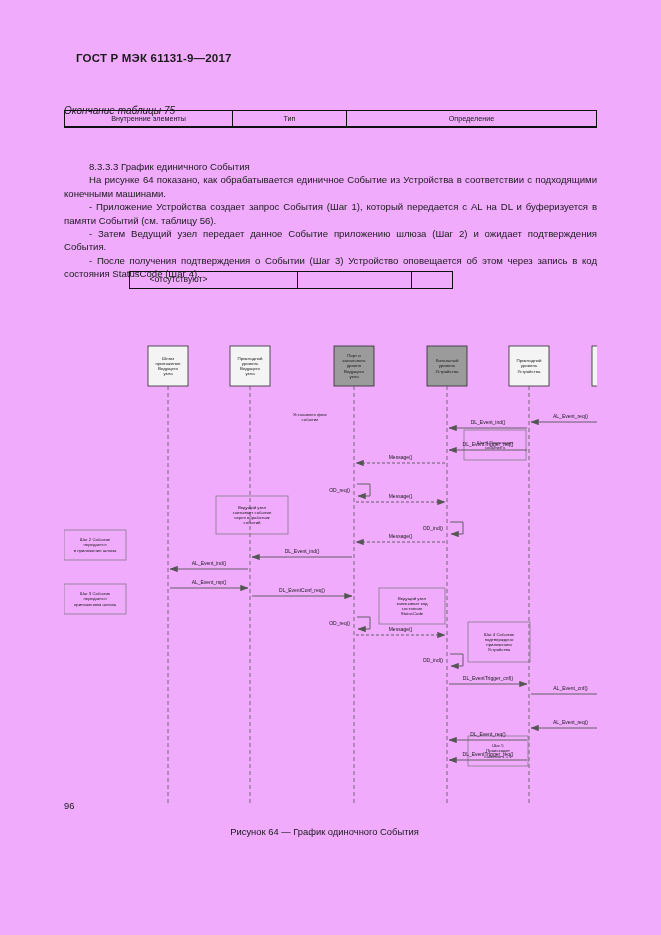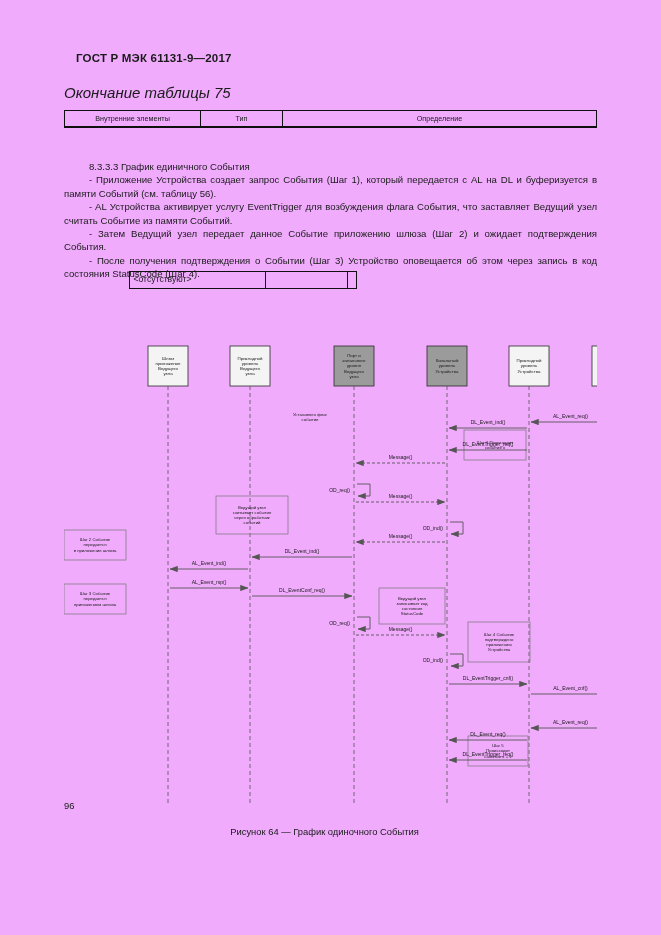--- a/index.html
+++ b/index.html
@@ -15,32 +15,32 @@
     position:relative;
     width:661px;height:935px;
     background:#f0abfc;
     box-sizing:border-box;
   }
   .hdr{
     position:absolute;left:76px;top:52px;
     font-size:11.5px;font-weight:bold;letter-spacing:.2px;
   }
   .tcap{
-    position:absolute;left:64px;top:84px;
-    font-size:15px;font-style:italic;
+    position:absolute;left:64px;top:105px;
+    font-size:10px;font-style:italic;
   }
   
   table.t75{
     position:absolute;left:64px;top:110px;
     width:533px;border-collapse:collapse;
     font-size:7.6px;
   }
   table.t75 td{
     border:1px solid #101010;
-    height:15px;padding:0 4px;
+    height:15px;padding:0 20px;
     vertical-align:middle;
   }
   table.t75 tr.head td{text-align:center;font-size:7.2px;border-bottom:2px solid #101010;}
   table.t75 td.c1{width:127px;}
   table.t75 td.c2{width:73px;}
   table.t75 td.c3{width:auto;}
   table.t75 tr.body td{height:16px;font-size:8.6px;}
   
   .body{
     position:absolute;left:64px;top:160px;width:533px;
@@ -83,22 +83,22 @@
       <tr class="body">
         <td class="c1">&lt;отсутствуют&gt;</td>
         <td class="c2"></td>
         <td class="c3"></td>
       </tr>
     </tbody>
   </table>
 
   <div class="body">
     <p class="ind">8.3.3.3 График единичного События</p>
+    <p class="ind">На рисунке 64 показано, как обрабатывается единичное Событие из Устройства в соответствии с подходящими конечными машинами.</p>
     <p class="ind">- Приложение Устройства создает запрос События (Шаг 1), который передается с AL на DL и буферизуется в памяти Событий (см. таблицу 56).</p>
-    <p class="ind">- AL Устройства активирует услугу EventTrigger для возбуждения флага События, что заставляет Ведущий узел считать Событие из памяти Событий.</p>
     <p class="ind">- Затем Ведущий узел передает данное Событие приложению шлюза (Шаг 2) и ожидает подтверждения События.</p>
     <p class="ind">- После получения подтверждения о Событии (Шаг 3) Устройство оповещается об этом через запись в код состояния StatusCode (Шаг 4).</p>
   </div>
 
   <div class="diagram">
     <svg id="seq" width="533" height="470" viewBox="0 0 533 470">
       <defs>
         <marker id="ahF" markerWidth="9" markerHeight="7" refX="8.6" refY="3.5" orient="auto">
           <path d="M0,0 L9,3.5 L0,7 z" fill="#555"></path>
         </marker>

